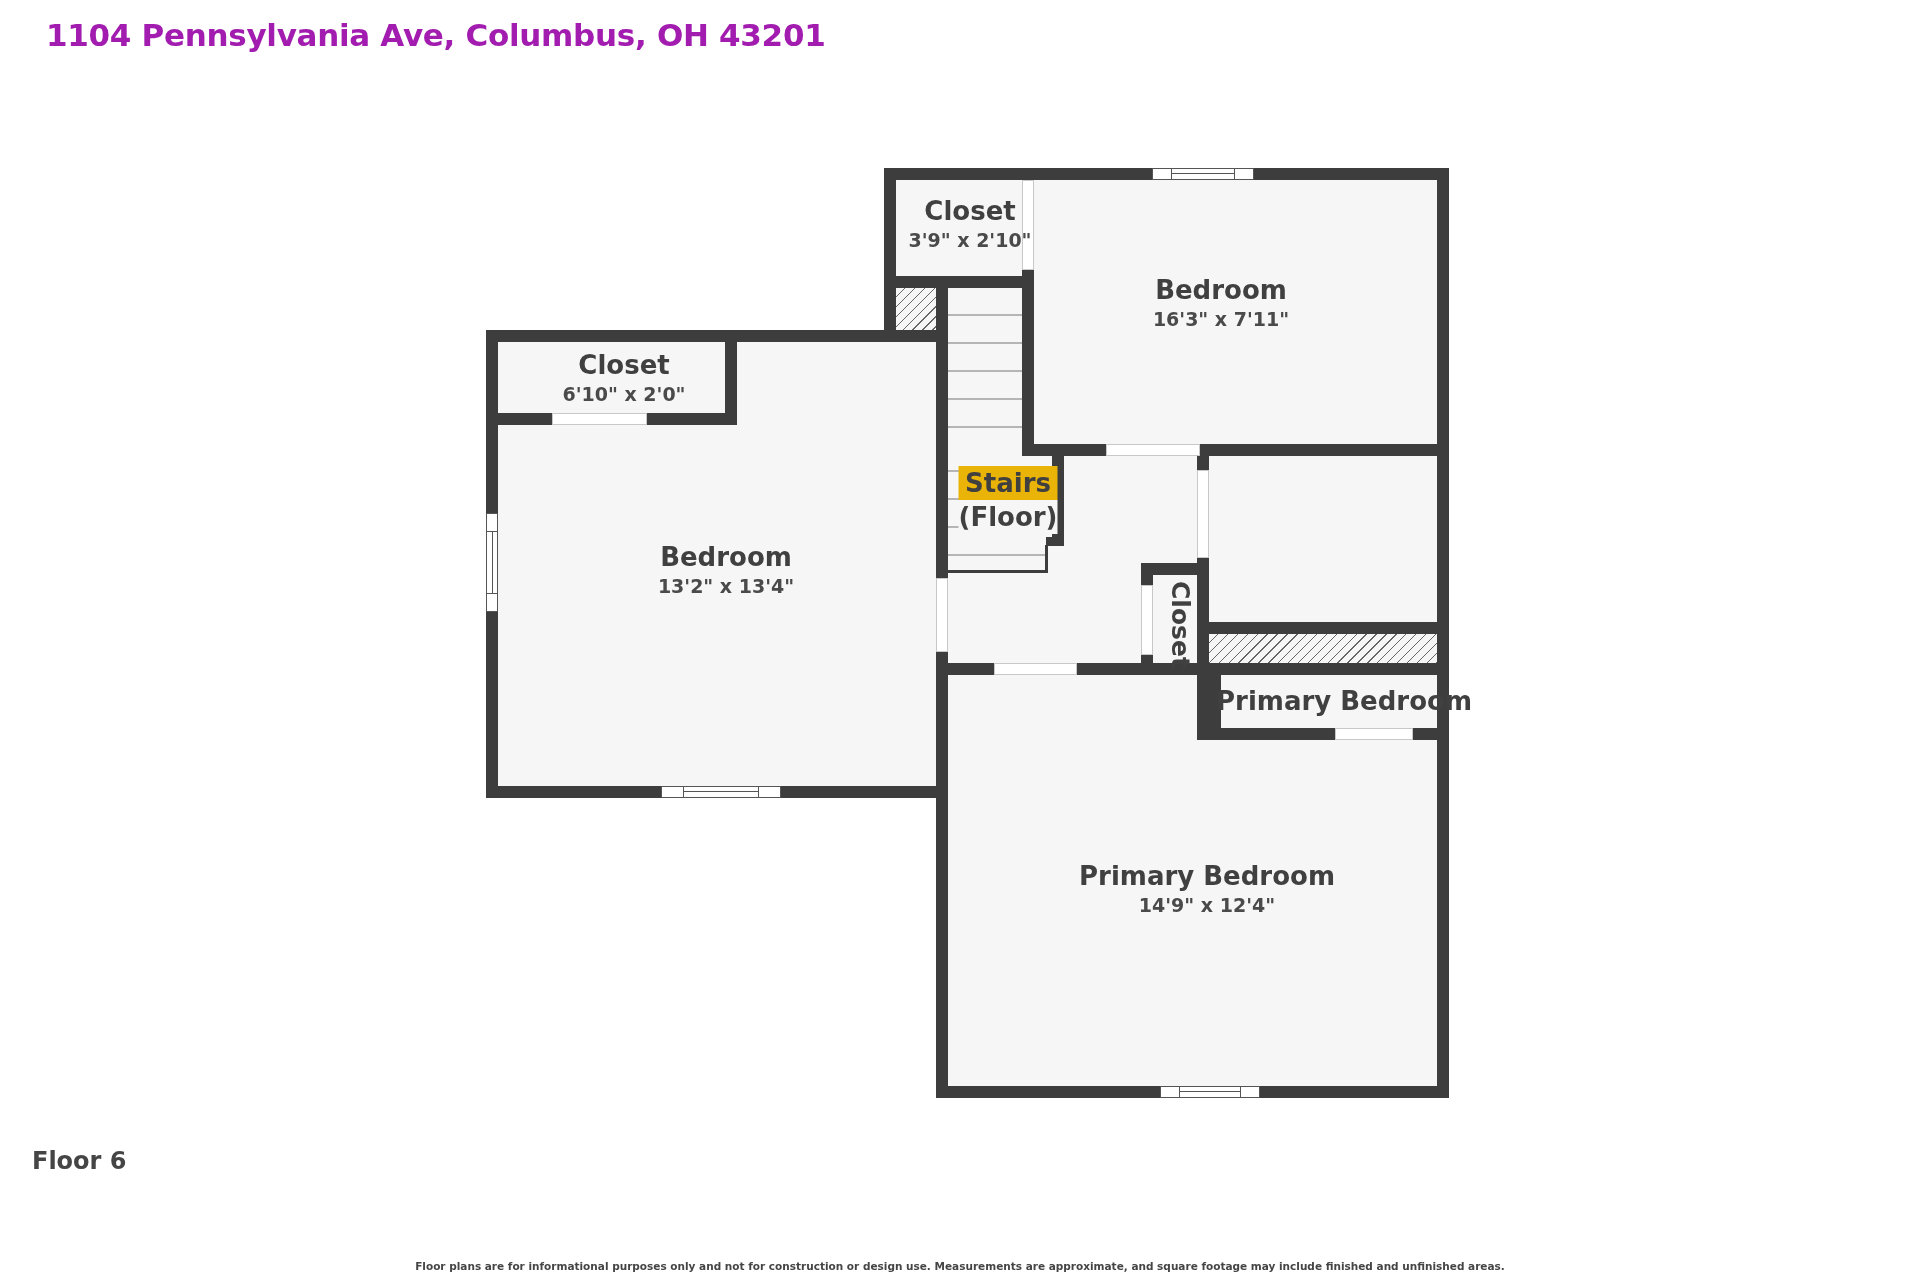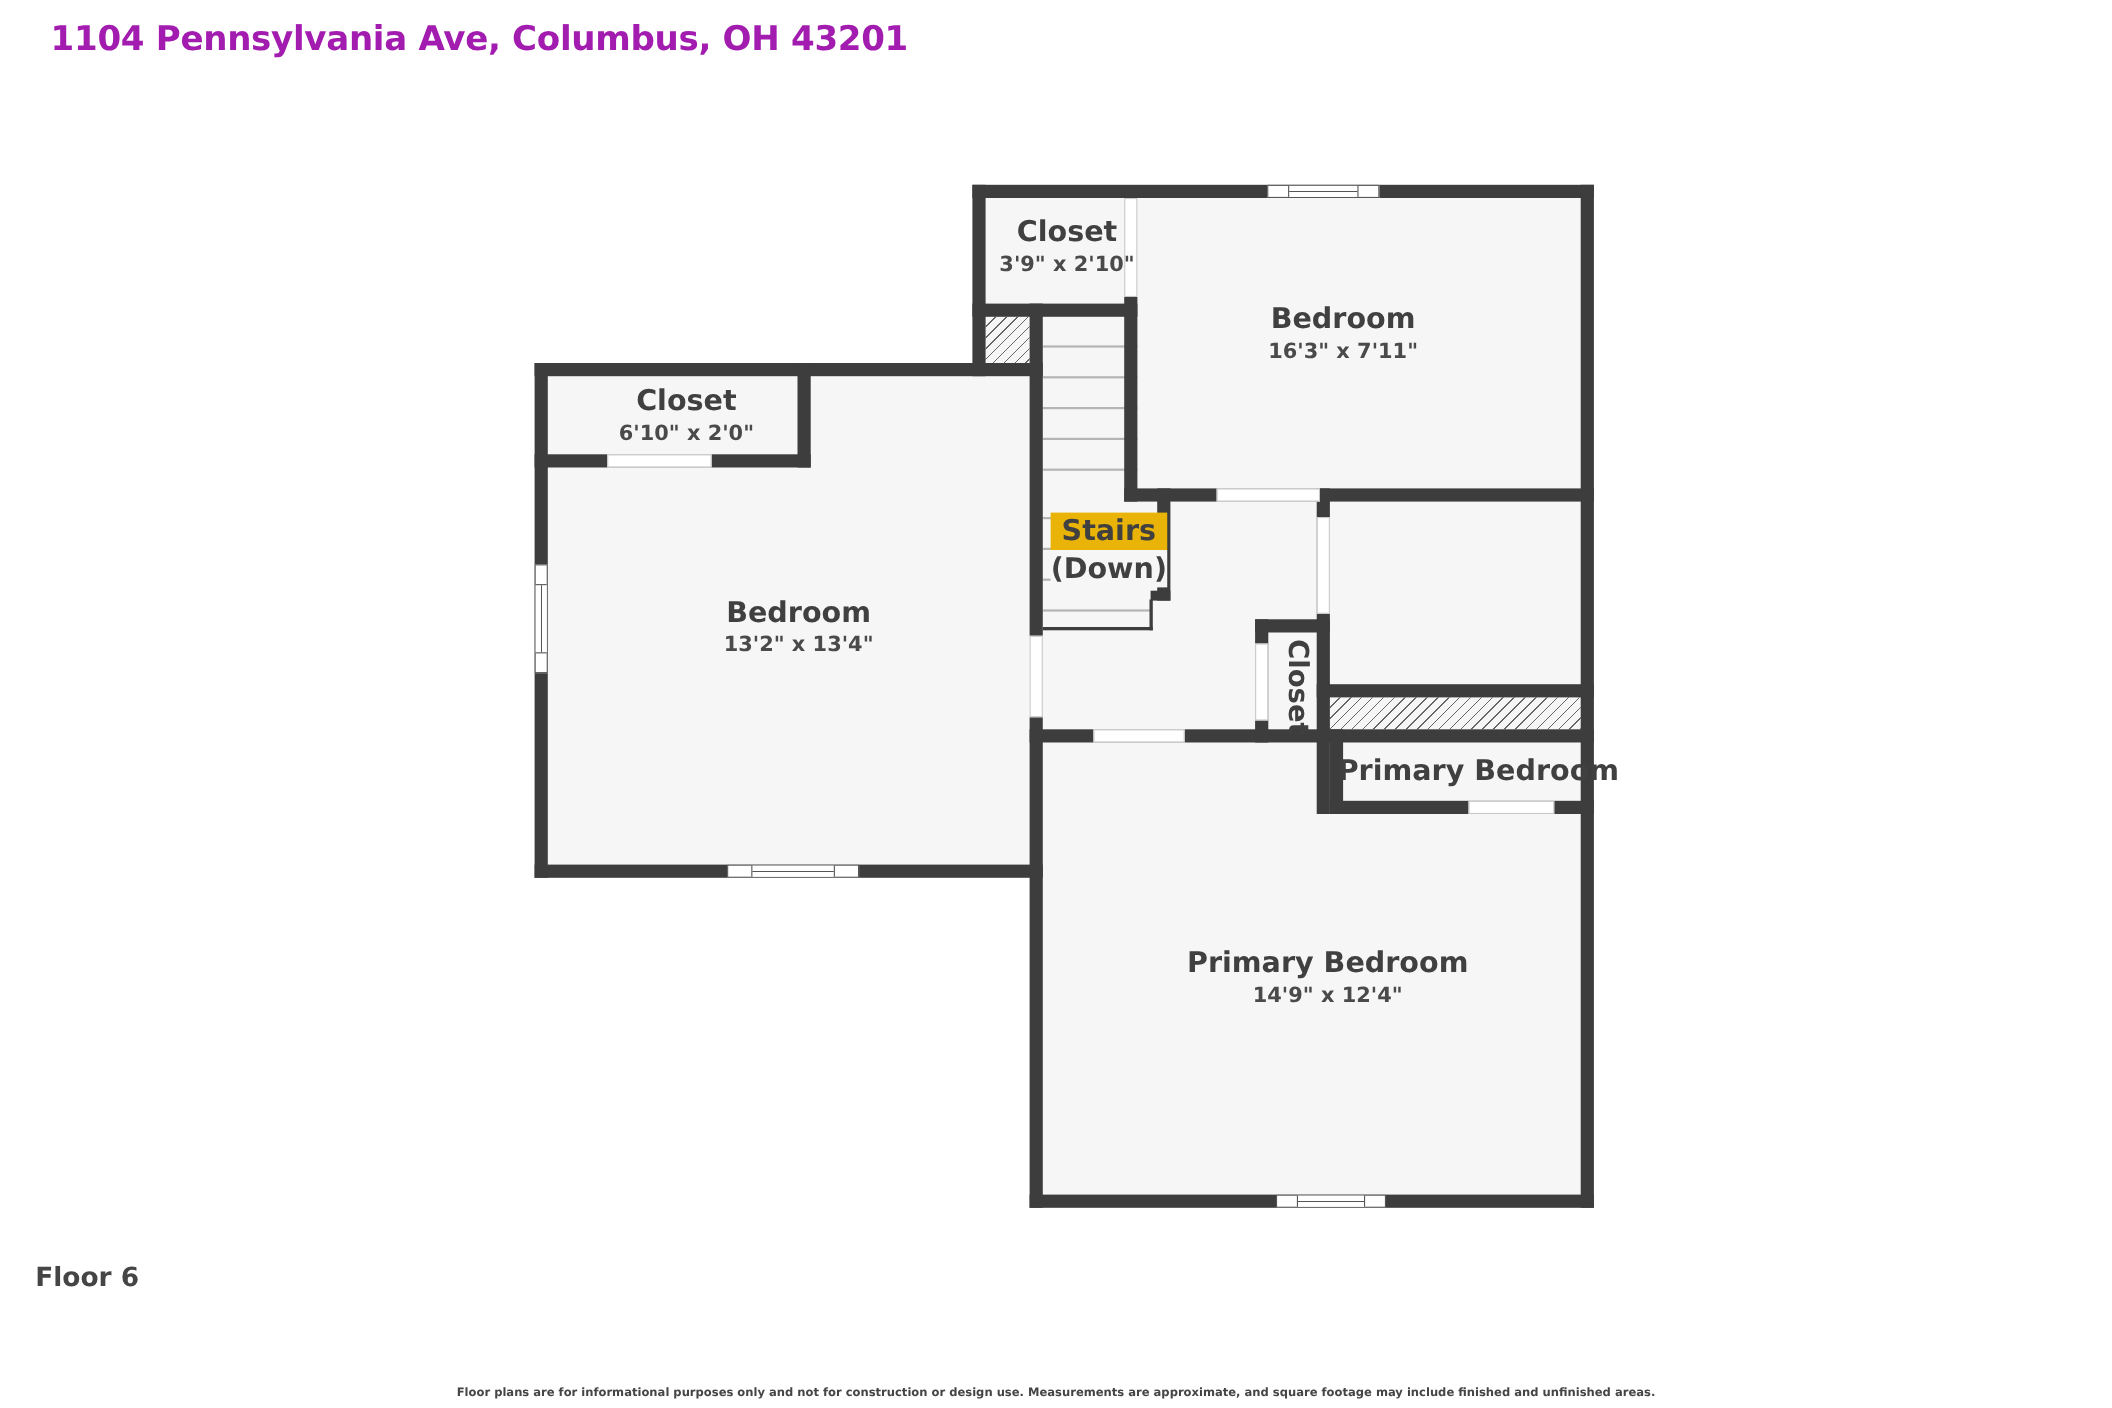--- a/index.html
+++ b/index.html
@@ -136,21 +136,21 @@
   <div class="label" style="left:624px;top:348px;">
     <div class="name">Closet</div>
     <div class="dims">6'10" x 2'0"</div>
   </div>
   <div class="label" style="left:726px;top:540px;">
     <div class="name">Bedroom</div>
     <div class="dims">13'2" x 13'4"</div>
   </div>
   <div class="label" style="left:1008px;top:466px;">
     <div class="name" style="background:#eab308;">Stairs</div>
-    <div class="name" style="background:#f6f6f6;">(Down)</div>
+    <div class="name" style="background:#f6f6f6;">(Floor)</div>
   </div>
   <div class="vlabel" style="left:1195px;top:581px;">Closet</div>
   <div class="label" style="left:1344px;top:684px;">
     <div class="name">Primary Bedroom</div>
   </div>
   <div class="label" style="left:1207px;top:859px;">
     <div class="name">Primary Bedroom</div>
     <div class="dims">14'9" x 12'4"</div>
   </div>
 </div>

